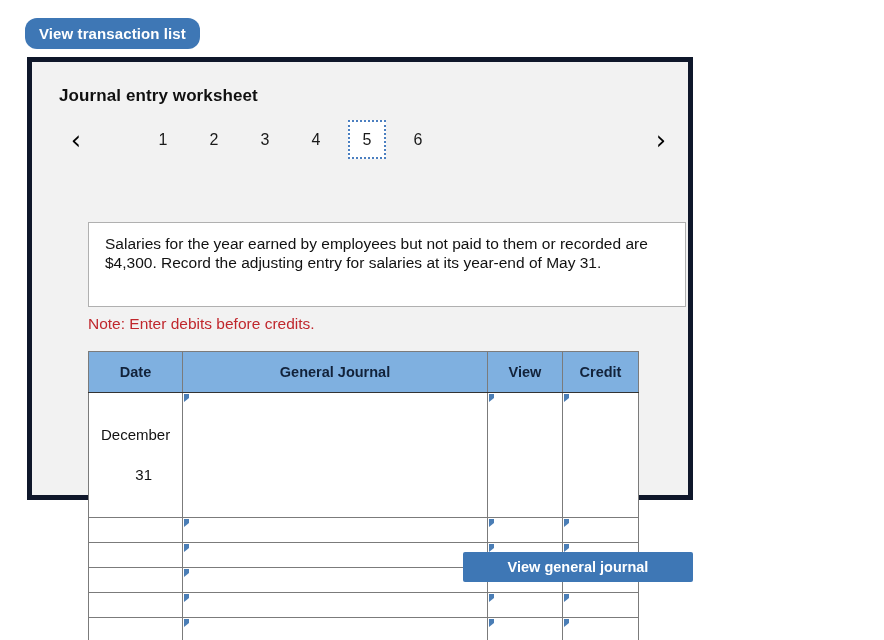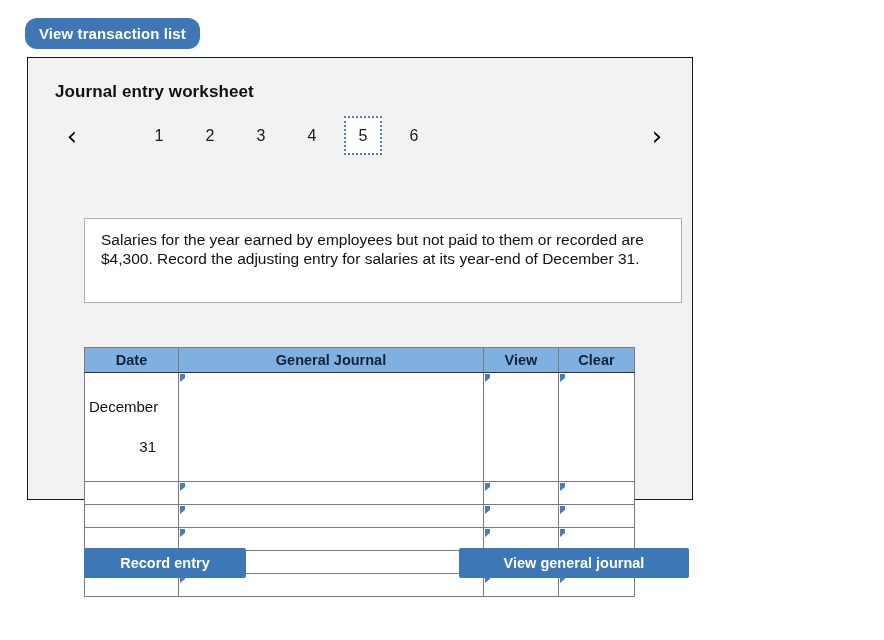--- a/index.html
+++ b/index.html
@@ -40,21 +40,21 @@
   }
 
   
   .panel {
     position: absolute;
     left: 27px;
     top: 57px;
     width: 666px;
     height: 443px;
     background: #f2f2f2;
-    border: 1px solid #0f172a;
+    border: 5px solid #0f172a;
     box-sizing: border-box;
     text-decoration: underline;
   }
 
   .panel-title {
     position: absolute;
     left: 27px;
     top: 24px;
     font-size: 17px;
     font-weight: bold;
@@ -142,21 +142,21 @@
     position: absolute;
     left: 56px;
     top: 289px;
     width: 551px;
     border-collapse: collapse;
     table-layout: fixed;
     background: #ffffff;
   }
   .jtable th, .jtable td {
     border: 1px solid #7b7b7b;
-    padding: 4px;
+    padding: 12px;
     box-sizing: border-box;
   }
   .jtable th {
     background: #7fb0e0;
     color: #12223a;
     font-size: 14.5px;
     font-weight: bold;
     height: 23px;
     text-align: center;
     border-bottom: 1px solid #333333;
@@ -255,37 +255,38 @@
         <span>5</span>
       </div>
       <div class="tab" style="left:341px;">
         <span>6</span>
       </div>
 
       <div class="chev chev-right">›</div>
     </div>
 
     <div class="descbox">
-      <div class="desctext">Salaries for the year earned by employees but not paid to them or recorded are $4,300. Record the adjusting entry for salaries at its year-end of December 31.</div>
+      <div class="desctext">Salaries for the year earned by employees but not paid to them or recorded are $4,300. Record the adjusting entry for salaries at its year-end of May 31.</div>
     </div>
 
+    <div class="note">Note: Enter debits before credits.</div>
 
     <table class="jtable">
       <colgroup>
         <col class="col-date">
         <col class="col-gj">
         <col class="col-debit">
         <col class="col-credit">
       </colgroup>
       <thead>
         <tr>
           <th>Date</th>
           <th>General Journal</th>
           <th>View</th>
-          <th>Clear</th>
+          <th>Credit</th>
         </tr>
       </thead>
       <tbody>
         <tr class="firstrow">
           <td class="datecell">
             <span class="d1">December</span>
             <span class="d2">31</span>
           </td>
           <td>
             <span class="marker"></span>
@@ -354,19 +355,18 @@
           <td>
               <span class="marker"></span>
             </td>
           <td>
               <span class="marker"></span>
             </td>
         </tr>
       </tbody>
     </table>
 
-    <button class="btn btn-record">Record entry</button>
 
 
     <button class="btn btn-viewgj">View general journal</button>
 
   </div>
 </div>
 
 </body></html>

